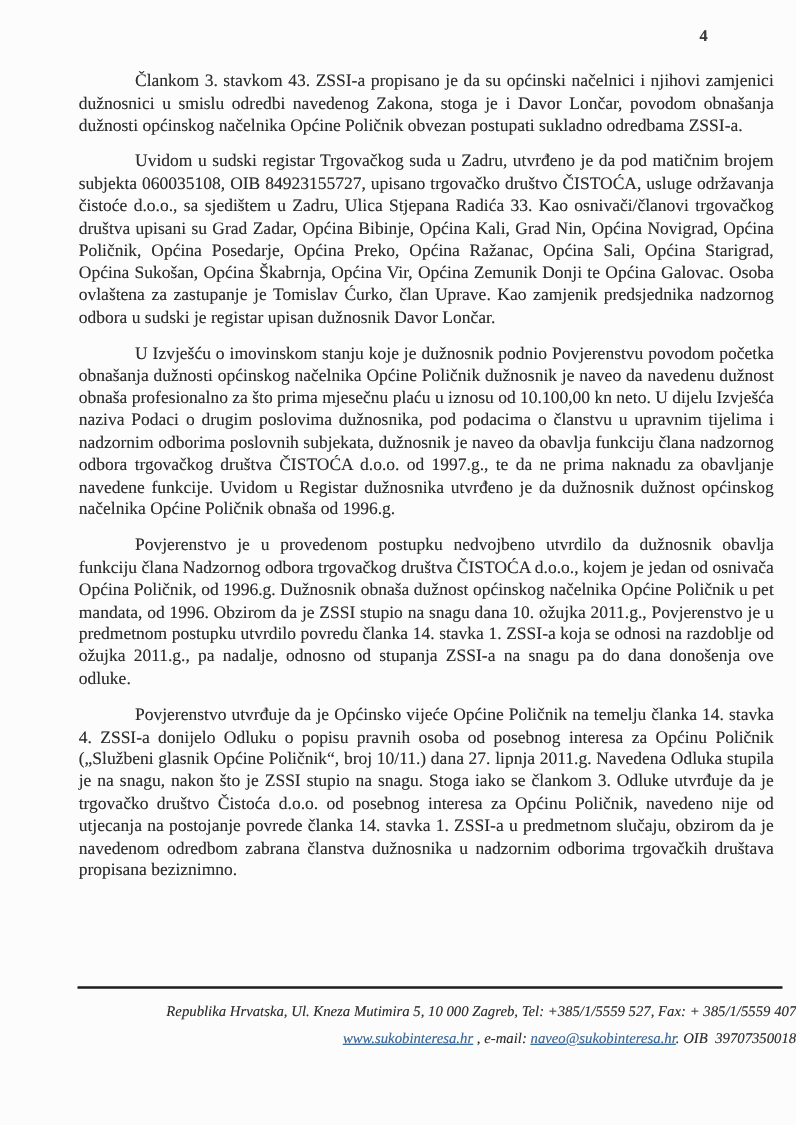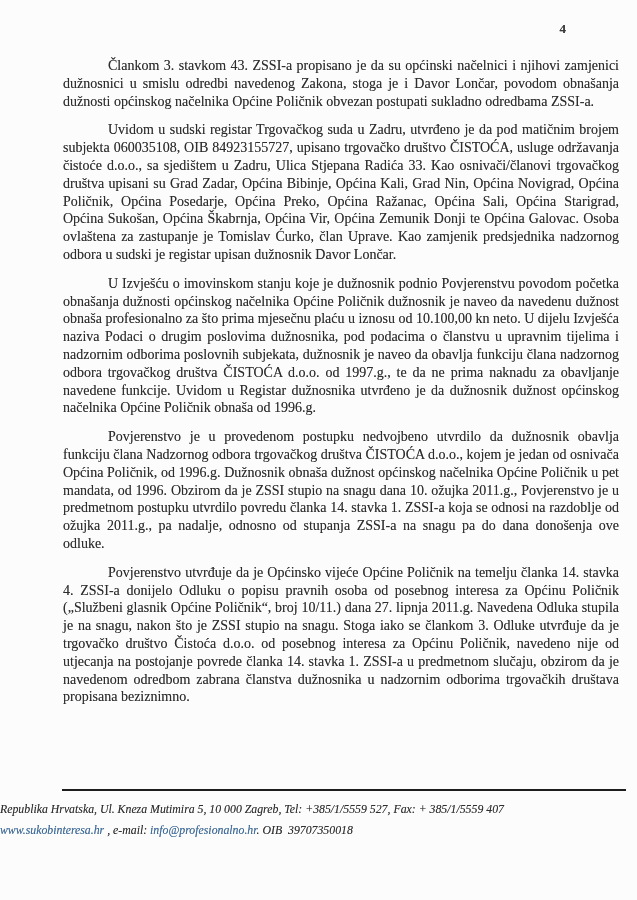--- a/index.html
+++ b/index.html
@@ -40,31 +40,32 @@
     top: 789px;
     width: 564px;
     height: 0;
     border-top: 2px solid #1d1d1d;
   }
   .footer {
     position: absolute;
     left: 0;
     top: 799px;
     width: 637px;
-    text-align: left;
+    text-align: right;
     font-style: italic;
     font-size: 11.8px;
     color: #2f2f2f;
   }
   .footer .line {
     line-height: 21px;
     white-space: pre-wrap;
   }
   .footer a.link {
     color: #3a6ea5;
+    text-decoration: underline;
     cursor: pointer;
   }
 </style>
 </head>
 <body>
 
 <div class="page">
 
   <div class="page-number">4</div>
 
@@ -73,16 +74,16 @@
     <p>Uvidom u sudski registar Trgovačkog suda u Zadru, utvrđeno je da pod matičnim brojem subjekta 060035108, OIB 84923155727, upisano trgovačko društvo ČISTOĆA, usluge održavanja čistoće d.o.o., sa sjedištem u Zadru, Ulica Stjepana Radića 33. Kao osnivači/članovi trgovačkog društva upisani su Grad Zadar, Općina Bibinje, Općina Kali, Grad Nin, Općina Novigrad, Općina Poličnik, Općina Posedarje, Općina Preko, Općina Ražanac, Općina Sali, Općina Starigrad, Općina Sukošan, Općina Škabrnja, Općina Vir, Općina Zemunik Donji te Općina Galovac.  Osoba ovlaštena za zastupanje je Tomislav Ćurko, član Uprave. Kao zamjenik predsjednika nadzornog odbora u sudski je registar upisan dužnosnik Davor Lončar.</p>
     <p>U Izvješću o imovinskom stanju koje je dužnosnik podnio Povjerenstvu povodom početka obnašanja dužnosti općinskog načelnika Općine Poličnik dužnosnik je naveo da navedenu dužnost obnaša profesionalno za što prima mjesečnu plaću u iznosu od 10.100,00 kn neto. U dijelu Izvješća naziva Podaci o drugim poslovima dužnosnika, pod podacima o članstvu u upravnim tijelima i nadzornim odborima poslovnih subjekata, dužnosnik je naveo da obavlja funkciju člana nadzornog odbora trgovačkog društva ČISTOĆA d.o.o. od 1997.g., te da ne prima naknadu za obavljanje navedene funkcije. Uvidom u Registar dužnosnika utvrđeno je da dužnosnik dužnost općinskog načelnika Općine Poličnik obnaša od 1996.g.</p>
     <p>Povjerenstvo je u provedenom postupku nedvojbeno utvrdilo da dužnosnik obavlja funkciju člana Nadzornog odbora trgovačkog društva ČISTOĆA d.o.o., kojem je jedan od osnivača Općina Poličnik, od 1996.g. Dužnosnik obnaša dužnost općinskog načelnika Općine Poličnik u pet mandata, od 1996. Obzirom da je ZSSI stupio na snagu dana 10. ožujka 2011.g., Povjerenstvo je u predmetnom postupku utvrdilo povredu članka 14. stavka 1. ZSSI-a  koja se odnosi na razdoblje od ožujka 2011.g., pa nadalje, odnosno od stupanja ZSSI-a na snagu pa do dana donošenja ove odluke.</p>
     <p>Povjerenstvo utvrđuje da je Općinsko vijeće Općine Poličnik na temelju članka 14. stavka 4. ZSSI-a donijelo Odluku o popisu pravnih osoba od posebnog interesa za Općinu Poličnik („Službeni glasnik Općine Poličnik“, broj 10/11.) dana 27. lipnja 2011.g. Navedena Odluka stupila je na snagu, nakon što je ZSSI stupio na snagu. Stoga iako se člankom 3. Odluke utvrđuje da je trgovačko društvo Čistoća d.o.o. od posebnog interesa za Općinu Poličnik, navedeno nije od utjecanja na postojanje povrede članka 14. stavka 1. ZSSI-a u predmetnom slučaju, obzirom da je navedenom odredbom zabrana članstva dužnosnika u nadzornim odborima trgovačkih društava propisana beziznimno.</p>
   </div>
 
   <div class="footer-rule"></div>
 
   <div class="footer">
     <div class="line">Republika Hrvatska, Ul. Kneza Mutimira 5, 10 000 Zagreb, Tel: +385/1/5559 527, Fax: + 385/1/5559 407</div>
-    <div class="line"><a class="link">www.sukobinteresa.hr</a><span> , e-mail: </span><a class="link">info@profesionalno.hr</a><span>. OIB  39707350018</span></div>
+    <div class="line"><a class="link">www.sukobinteresa.hr</a><span> , e-mail: </span><a class="link">naveo@sukobinteresa.hr</a><span>. OIB  39707350018</span></div>
   </div>
 
 </div>
 
 </body></html>

